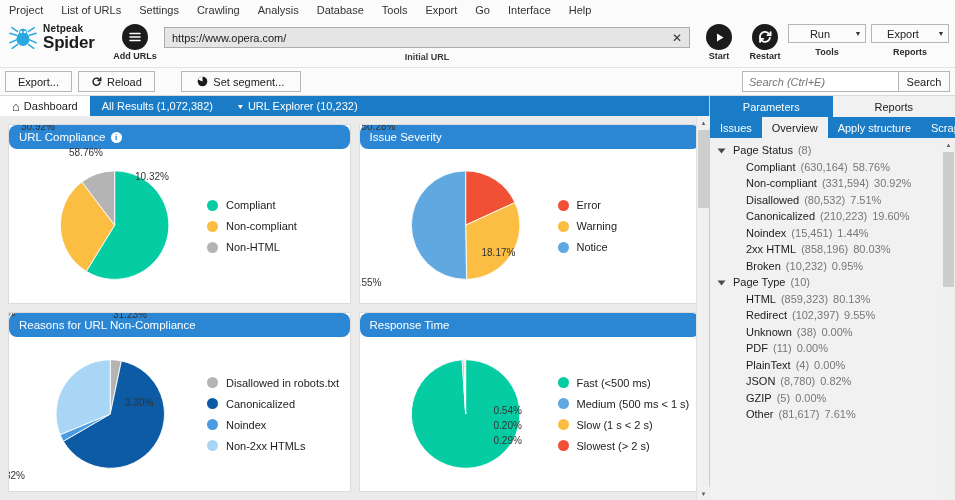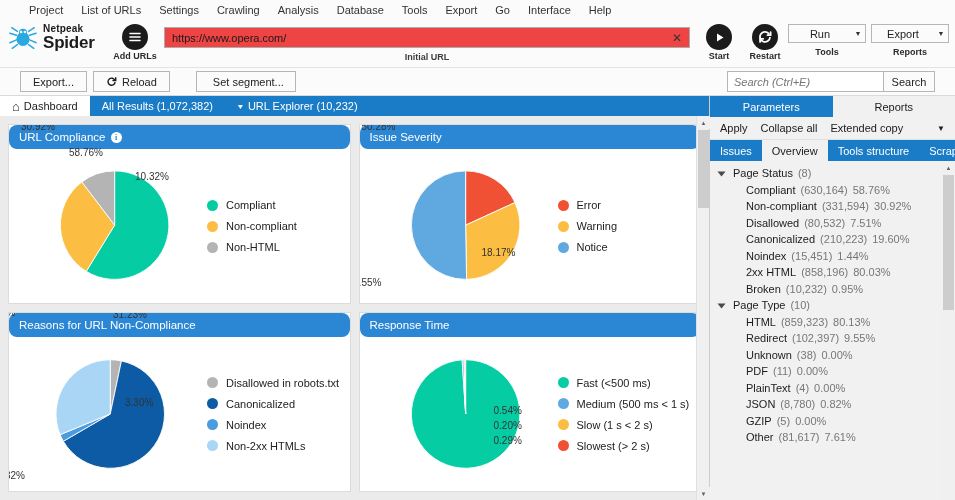--- a/index.html
+++ b/index.html
@@ -10,21 +10,21 @@
     font-size: 11px;
     background: #ffffff;
     color: #222;
   }
   
   .menubar {
     height: 21px;
     background: #fbfbfb;
     display: flex;
     align-items: center;
-    padding-left: 20px;
+    padding-left: 0;
     border-bottom: 1px solid #fbfbfb;
   }
   .menubar .mi {
     padding: 3px 9px;
     font-size: 11px;
     color: #333;
     white-space: nowrap;
     cursor: default;
   }
 
@@ -74,21 +74,21 @@
   }
   .urlblock {
     flex: 1;
     padding: 6px 6px 0 6px;
     min-width: 0;
   }
   .urlrow {
     display: flex; align-items: center;
     height: 21px;
     border: 1px solid #acacac;
-    background: #ef4444;
+    background: #e5e5e5;
     padding: 0 5px 0 7px;
   }
   .urlrow input {
     flex: 1; border: 0; outline: none;
     font-family: "Liberation Sans", sans-serif;
     font-size: 11px; color: #1a1a1a;
     background: transparent;
     min-width: 0;
   }
   .url-clear {
@@ -114,21 +114,21 @@
   }
   .rib-group .ribbon-cap { margin-top: 4px; display: block; }
   .ribbon-right { display: flex; padding-right: 6px; }
   .ribbon-right .rib-group + .rib-group { margin-left: 5px; }
 
   
   .toolbar2 {
     height: 28px;
     background: #fbfbfb;
     display: flex; align-items: center;
-    padding: 0 20px;
+    padding: 0 5px;
     border-bottom: 1px solid #d9d9d9;
   }
   .tb-btn {
     height: 21px;
     border: 1px solid #b6b6b6;
     background: #fbfbfb;
     display: flex; align-items: center; justify-content: center;
     gap: 5px;
     padding: 0 12px;
     font-size: 11px; color: #222;
@@ -401,21 +401,21 @@
   </div>
   <div class="tb-sep"></div>
   <div class="tb-btn">
     <svg width="11" height="11" viewBox="0 0 16 16" fill="none" stroke="#1b1b1b" stroke-width="2">
       <path d="M13 6.4A5.2 5.2 0 1 0 13.3 9"></path>
       <path d="M14.2 2.6v4h-4" stroke-linecap="round"></path>
     </svg>
     <span>Reload</span>
   </div>
   <div class="tb-sep" style="width:26px"></div>
-  <div class="tb-btn" style="width:100px">
+  <div class="tb-btn" style="width:120px">
     <svg width="11" height="11" viewBox="0 0 16 16">
       <circle cx="8" cy="8" r="7" fill="#1b1b1b"></circle>
       <path d="M8 8 L8 1 A7 7 0 0 0 1.6 5.2 Z" fill="#ffffff"></path>
     </svg>
     <span>Set segment...</span>
   </div>
   <div class="spacer"></div>
   <div class="searchbox">
     <input type="text" placeholder="Search (Ctrl+E)" style="">
   </div>
@@ -592,35 +592,29 @@
 
   <div class="right-pane">
     <div class="rp-tabs" id="rp-tabs">
         <div class="rp-tab">
           <span>Parameters</span>
         </div>
         <div class="rp-tab active">
           <span>Reports</span>
         </div>
       </div>
-    <div class="rp-toolbar">
-      <span class="tl">Apply</span>
-      <span class="tl">Collapse all</span>
-      <span class="tl">Extended copy</span>
-      <span class="tl last">▼</span>
-    </div>
     <div class="rp-subtabs" id="rp-subtabs">
         <div class="rp-subtab">
           <span>Issues</span>
         </div>
         <div class="rp-subtab active">
           <span>Overview</span>
         </div>
         <div class="rp-subtab">
-          <span>Tools structure</span>
+          <span>Apply structure</span>
         </div>
         <div class="rp-subtab">
           <span>Scraping</span>
         </div>
       </div>
     <div class="tree">
       <div class="tree-scroll-pad" id="tree-content">
           <div class="tnode group">
             <span class="tri"></span>
             <span class="t-name">Page Status</span>

